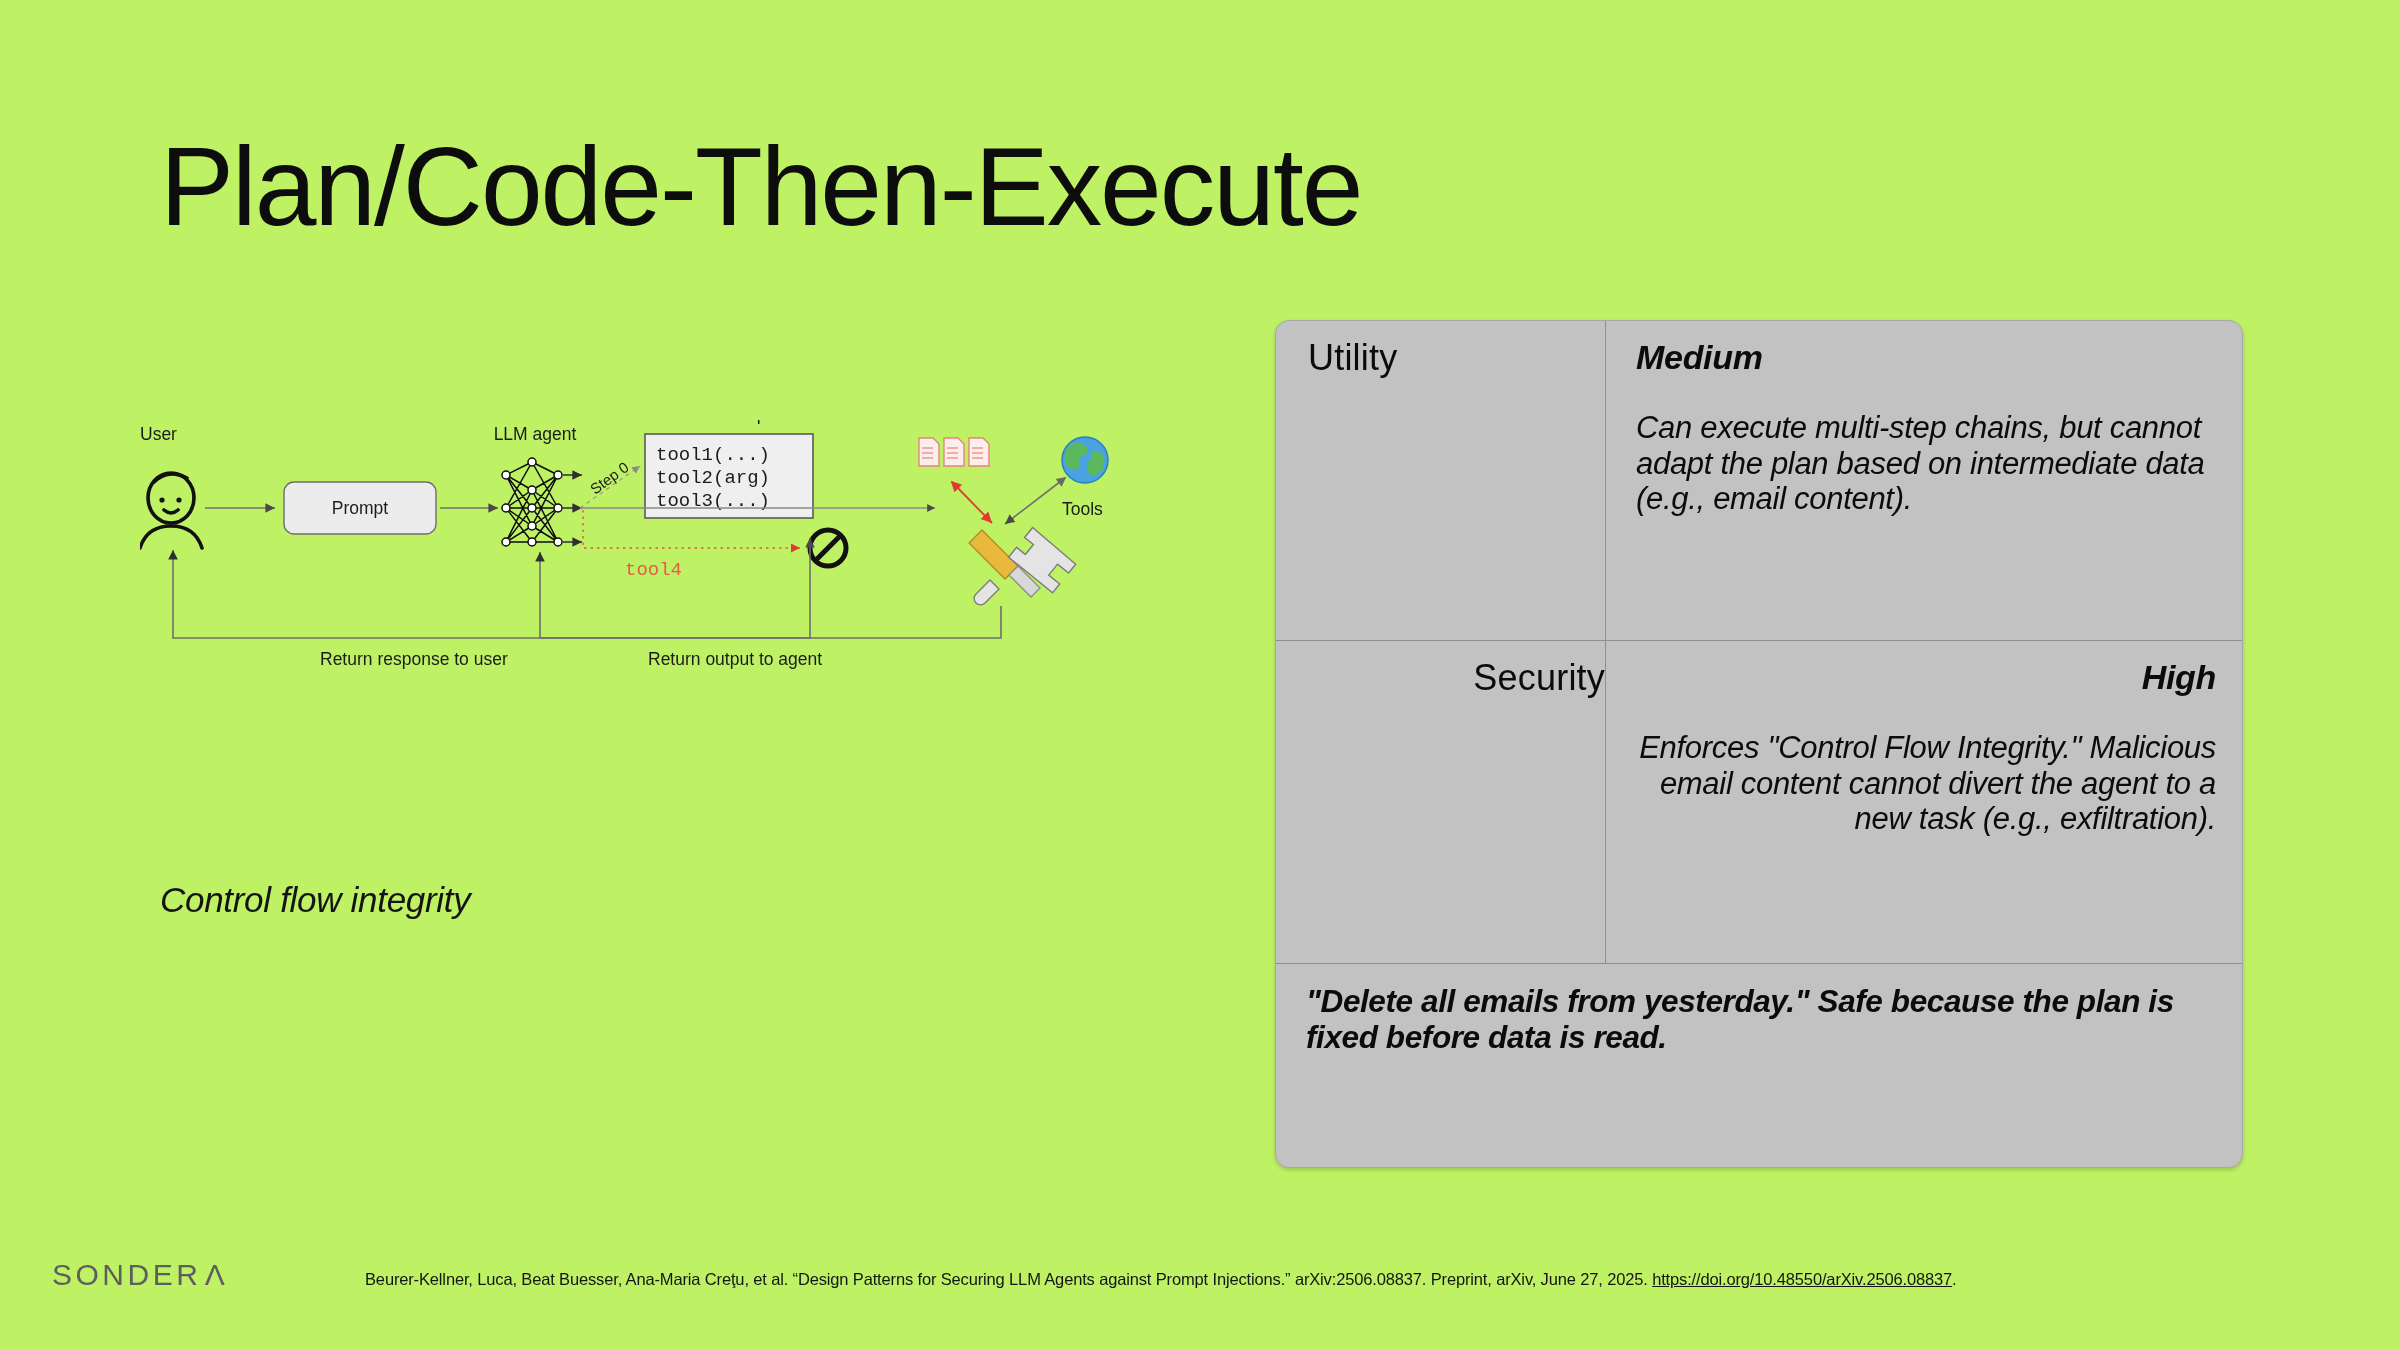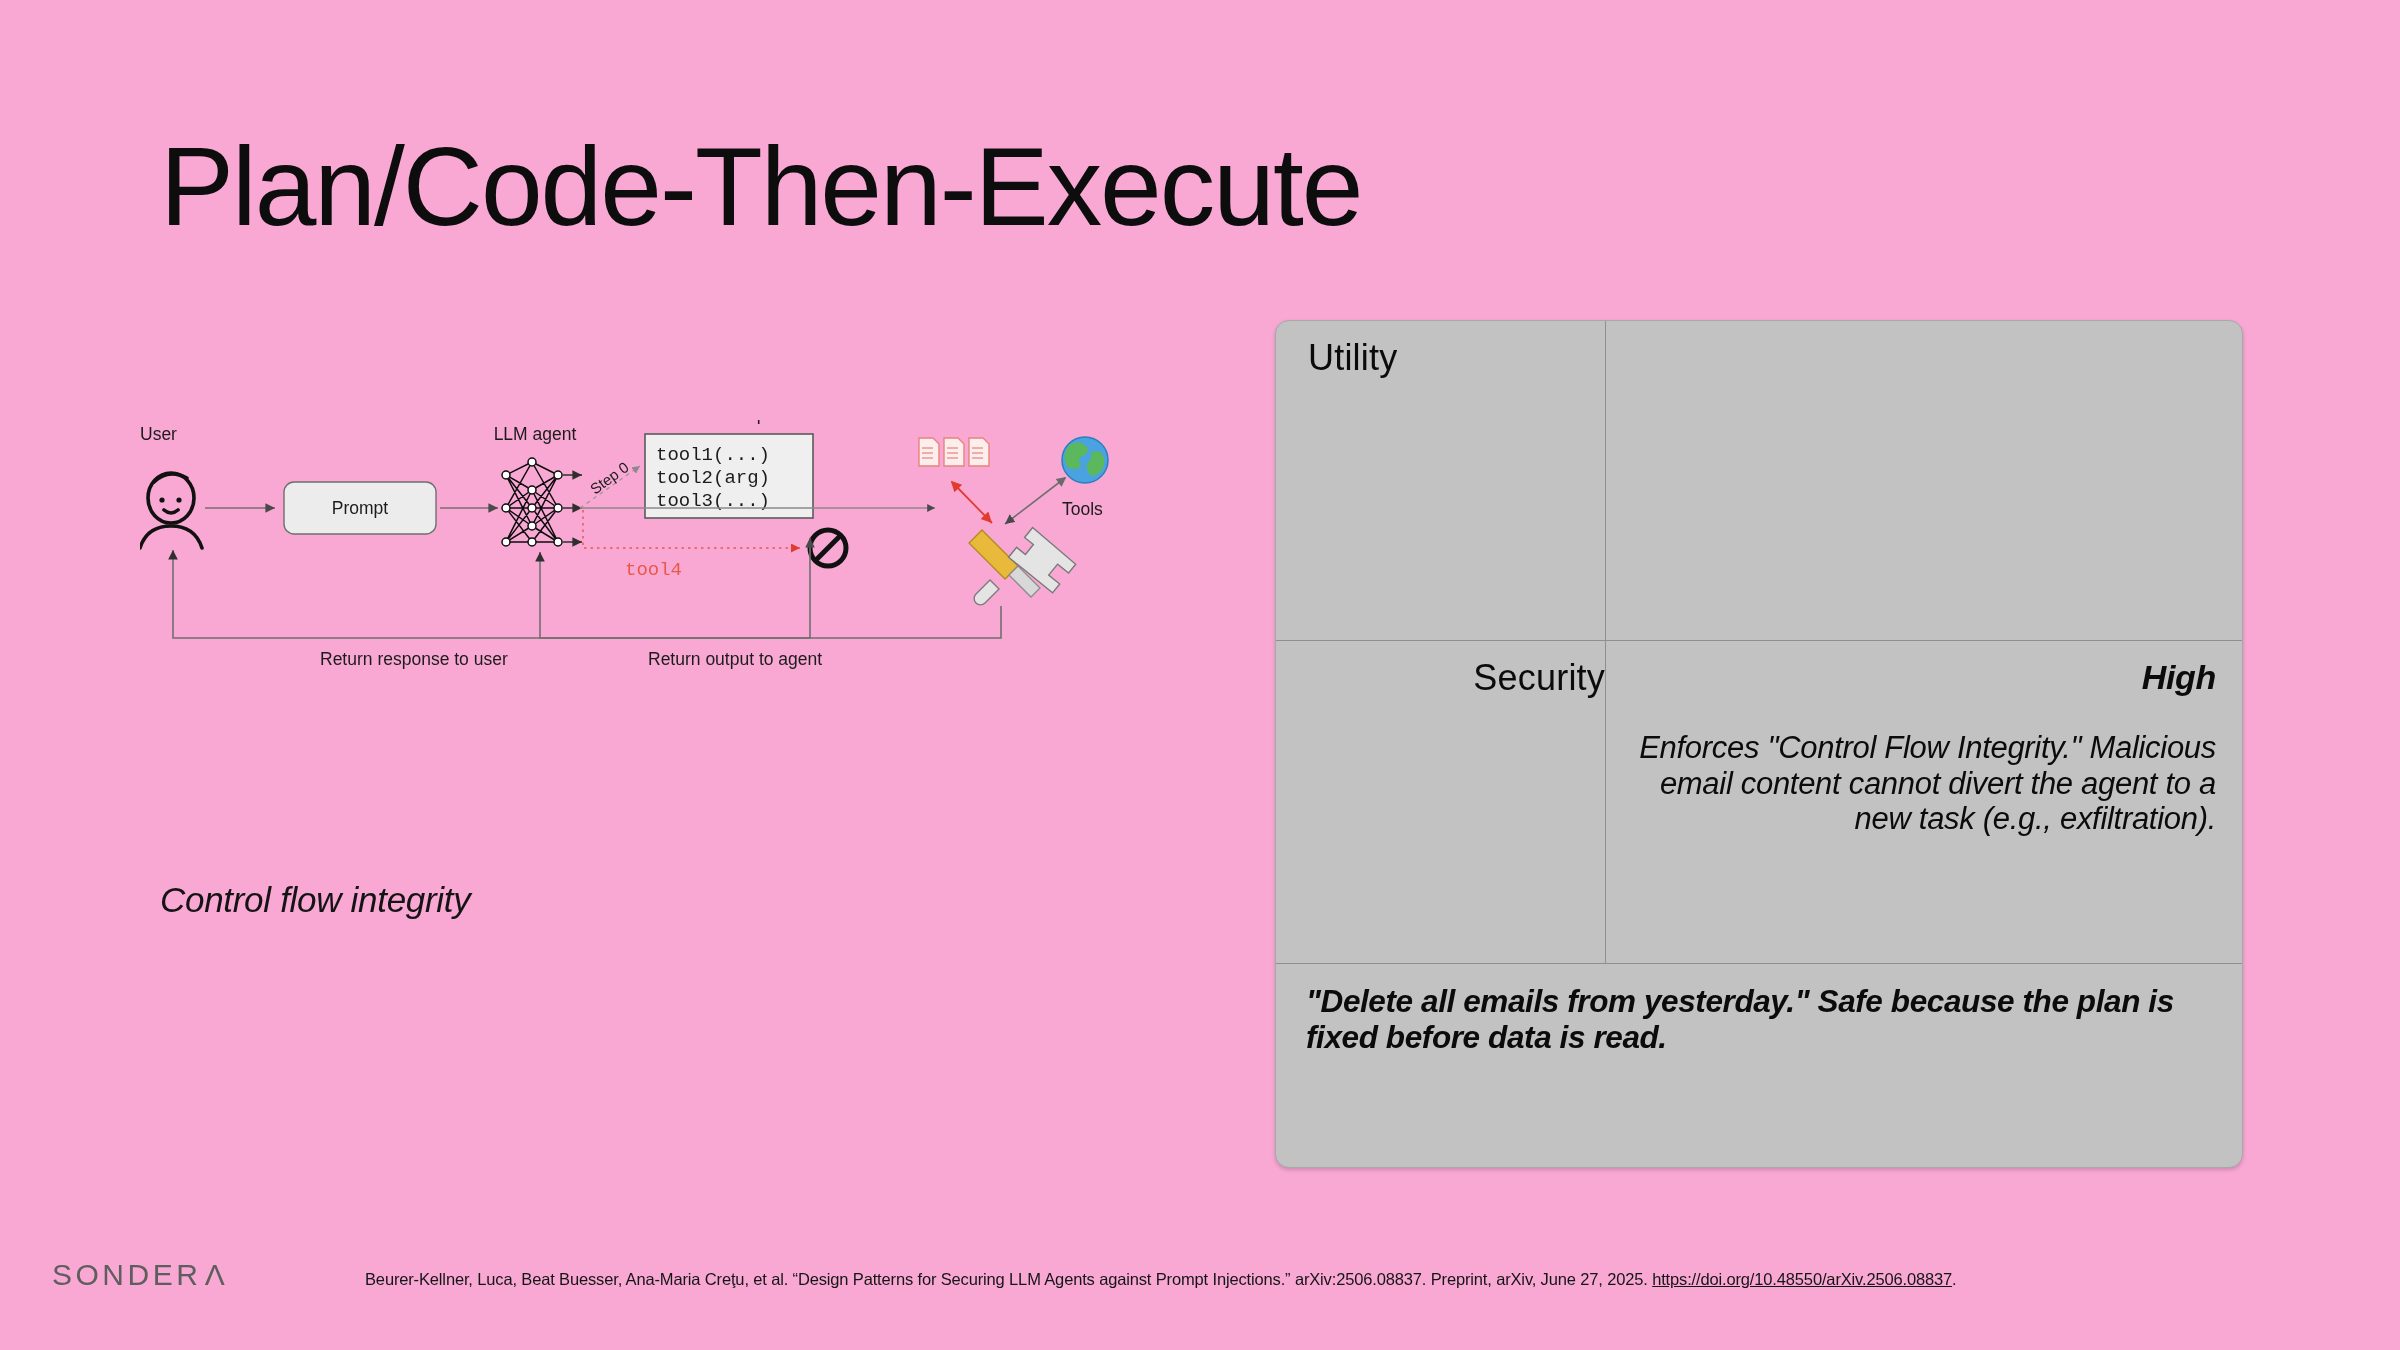--- a/index.html
+++ b/index.html
@@ -2,21 +2,21 @@
 <html><head>
 <meta charset="utf-8">
 <style>
   * { box-sizing: border-box; margin: 0; padding: 0; }
   html, body {
     width: 2400px; height: 1350px;
     background: #eaeaea;
     font-family: "Liberation Sans", sans-serif;
     overflow: hidden;
   }
-  #slide { position: relative; width: 2400px; height: 1350px; background: #f9a8d4; }
+  #slide { position: relative; width: 2400px; height: 1350px; background: #bef264; }
 
   
   #title {
     position: absolute; left: 160px; top: 128px;
     font-size: 112px; font-weight: 300; letter-spacing: -2px;
     color: #0d0d0d; line-height: 1.05; white-space: nowrap;
     transform: scaleX(0.99);
     transform-origin: left center;
   }
 
@@ -245,20 +245,24 @@
       <text class="dg-label" x="508" y="245">Return output to agent</text>
     </svg>
   </div>
 
   <div id="caption">Control flow integrity</div>
 
   <div id="table">
 
     <div class="trow r1">
       <div class="tlab">Utility</div>
+      <div class="tval">
+        <div class="vmain">Medium</div>
+        <div class="vdesc">Can execute multi-step chains, but cannot adapt the plan based on intermediate data (e.g., email content).</div>
+      </div>
     </div>
 
     <div class="trow r2">
       <div class="tlab">Security</div>
       <div class="tval">
         <div class="vmain">High</div>
         <div class="vdesc">Enforces "Control Flow Integrity." Malicious email content cannot divert the agent to a new task (e.g., exfiltration).</div>
       </div>
     </div>
 

